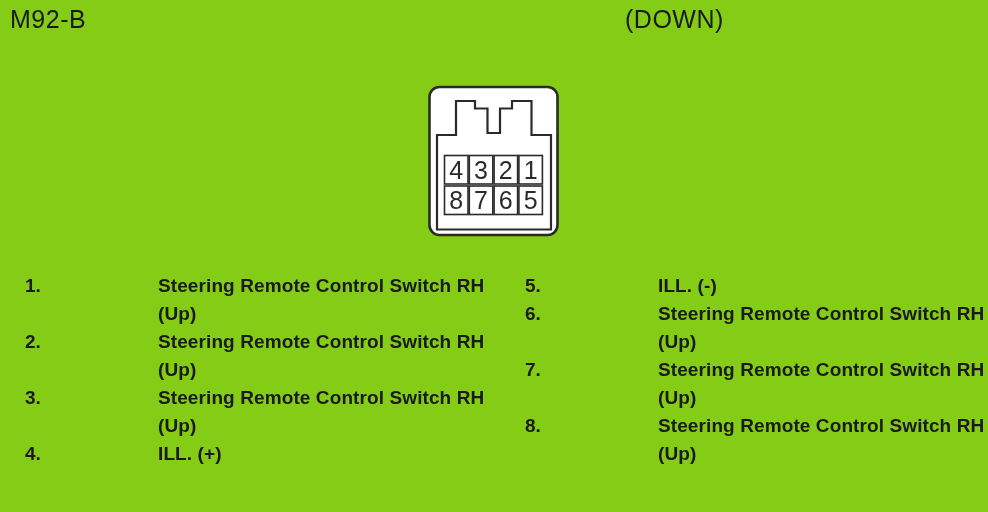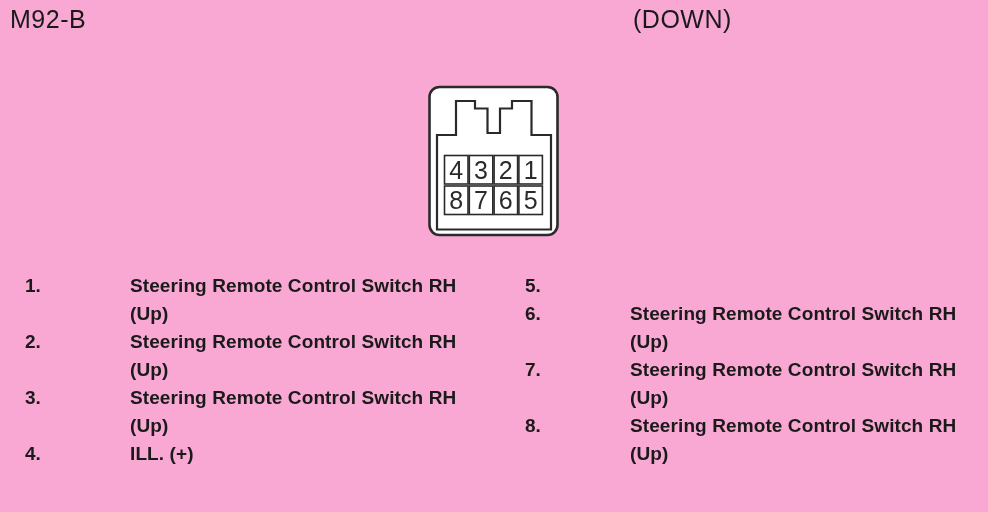--- a/index.html
+++ b/index.html
@@ -4,21 +4,21 @@
 <style>
   html, body {
     margin: 0;
     padding: 0;
     background: #ffffff;
   }
   .page {
     position: relative;
     width: 988px;
     height: 512px;
-    background: #f9a8d4;
+    background: #84cc16;
     font-family: "Liberation Sans", sans-serif;
     color: #1a1a1a;
     overflow: hidden;
   }
   .hdr-code {
     position: absolute;
     left: 10px;
     top: 5px;
     font-size: 25px;
     font-weight: 400;
@@ -35,21 +35,20 @@
     white-space: nowrap;
   }
   .hdr-direction {
     position: absolute;
     left: 625px;
     top: 5px;
     font-size: 25px;
     font-weight: 400;
     letter-spacing: 0.5px;
     white-space: nowrap;
-    margin-left: 8px;
   }
   .hdr-subtitle {
     position: absolute;
     left: 146px;
     top: 41px;
     font-size: 18px;
     font-weight: 700;
     letter-spacing: 0.2px;
     white-space: nowrap;
   }
@@ -74,20 +73,21 @@
     flex: 0 0 105px;
     font-size: 19px;
     font-weight: 700;
     line-height: 28px;
   }
   .pin-desc {
     flex: 1 1 auto;
     font-size: 19px;
     font-weight: 700;
     letter-spacing: 0.1px;
+    margin-left: 28px;
   }
   .pin-desc div {
     line-height: 28px;
     white-space: nowrap;
   }
 </style>
 </head>
 <body>
 
 <div class="page">
@@ -146,20 +146,23 @@
       <div class="pin-row">
       <div class="pin-num">4.</div>
       <div class="pin-desc">
           <div>ILL. (+)</div>
         </div>
     </div>
     </div>
   <div class="pin-list pin-list-right">
       <div class="pin-row">
       <div class="pin-num">5.</div>
+      <div class="pin-desc">
+          <div>ILL. (-)</div>
+        </div>
     </div>
       <div class="pin-row">
       <div class="pin-num">6.</div>
       <div class="pin-desc">
           <div>Steering Remote Control Switch RH</div>
           <div>(Up)</div>
         </div>
     </div>
       <div class="pin-row">
       <div class="pin-num">7.</div>

